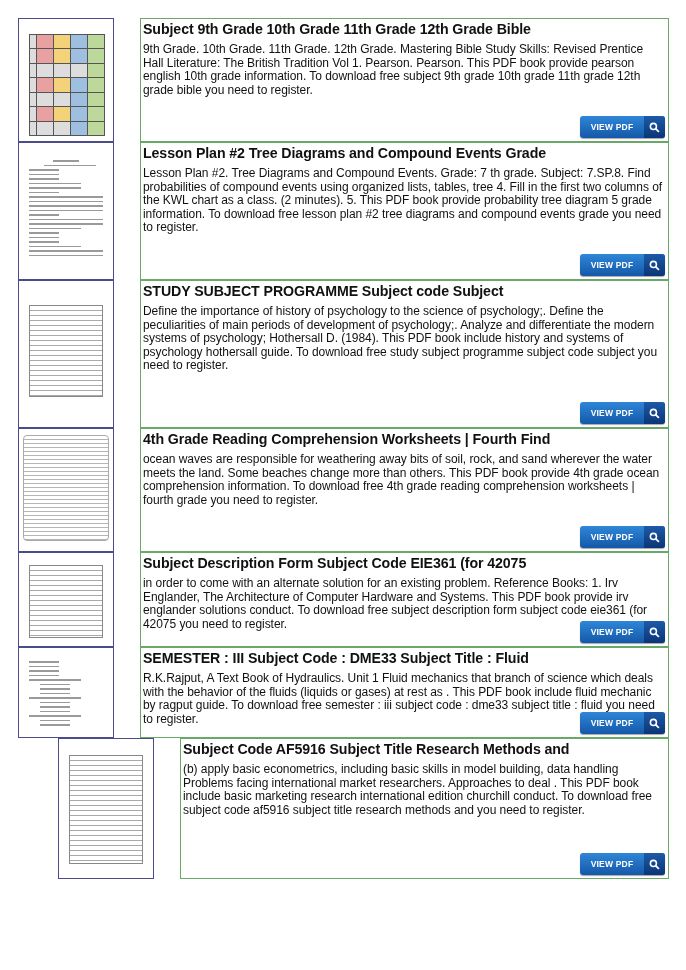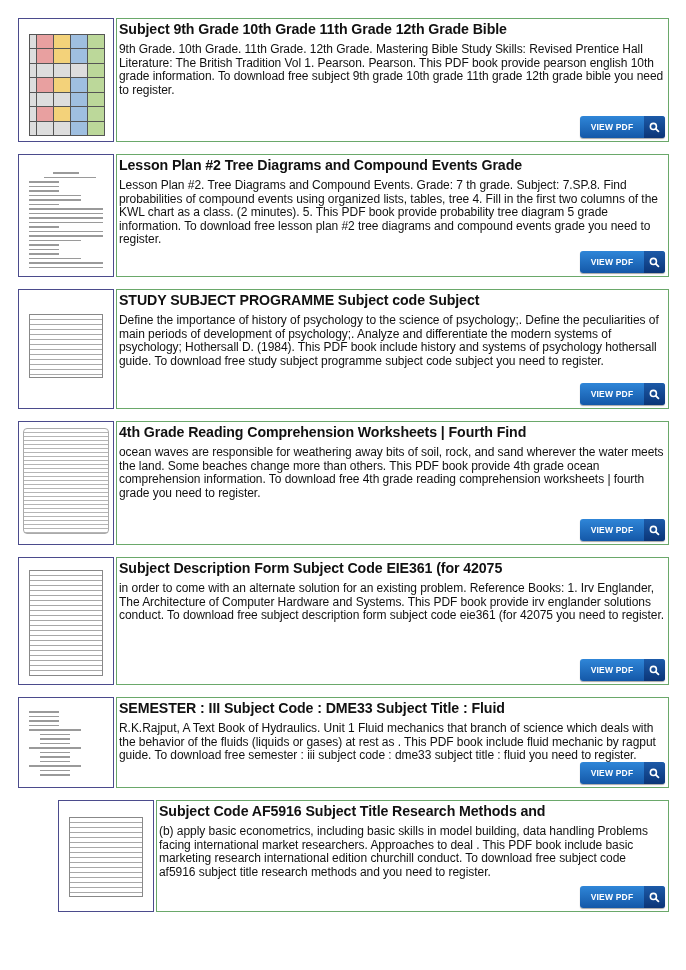--- a/index.html
+++ b/index.html
@@ -1,18 +1,18 @@
 <!DOCTYPE html>
 <html><head>
 <meta charset="utf-8">
 <style>
   html, body { margin:0; padding:0; background:#ffffff; }
   body { width:686px; height:970px; position:relative; font-family:"Liberation Sans", sans-serif; color:#111; }
   .list { position:absolute; left:18px; top:18px; width:651px; }
-  .row { display:flex; margin-bottom:12px; }
+  .row { display:flex; margin-bottom:0;gap:24px; }
   .thumb { width:94px; border:1px solid #4b4b8c; background:#fff; margin-right:2px; position:relative; overflow:hidden; flex:none; }
   .card { flex:1; border:1px solid #6aa86a; background:#fff; position:relative; padding:1px 3px 0 2px; }
   .title { font-weight:bold; font-size:14.2px; line-height:18px; margin:0 0 5px 0; letter-spacing:-0.1px; white-space:nowrap; }
   .desc { font-size:12px; line-height:13.6px; margin:0; letter-spacing:-0.05px; }
   .btn { position:absolute; right:3px; bottom:3px; width:85px; height:22px; border-radius:3px;
          background:linear-gradient(#2f86d8,#1458a8); display:flex; align-items:stretch; overflow:hidden; cursor:pointer;
          box-shadow:0 1px 1px rgba(0,0,0,0.35); }
   .btn-label { flex:1; color:#fff; font-weight:bold; font-size:8.5px; display:flex; align-items:center; justify-content:center; letter-spacing:0.2px;border-radius:8px; }
   .btn-icon { width:21px; background:linear-gradient(#1c5aa8,#0b3577); display:flex; align-items:center; justify-content:center; }
   
@@ -75,21 +75,21 @@
         <span class="btn-icon">
           <svg width="11" height="11" viewBox="0 0 12 12">
               <circle cx="4.8" cy="4.8" r="3.3" stroke="#fff" stroke-width="1.7" fill="none"></circle>
               <line x1="7.2" y1="7.2" x2="10.8" y2="10.8" stroke="#fff" stroke-width="2"></line>
             </svg>
         </span>
       </div>
     </div>
   </div>
 
-  <div class="row" style="height:123px;">
+  <div class="row" style="height:138px;">
     <div class="thumb">
       <div class="doc">
         <div class="ln c"></div>
           <div class="ln m" style="margin-left:20%"></div>
           <div class="ln s"></div>
           <div class="ln s"></div>
           <div class="ln s"></div>
         <div class="ln m"></div>
           <div class="ln m"></div>
           <div class="ln s"></div>
@@ -117,21 +117,21 @@
         <span class="btn-icon">
           <svg width="11" height="11" viewBox="0 0 12 12">
               <circle cx="4.8" cy="4.8" r="3.3" stroke="#fff" stroke-width="1.7" fill="none"></circle>
               <line x1="7.2" y1="7.2" x2="10.8" y2="10.8" stroke="#fff" stroke-width="2"></line>
             </svg>
         </span>
       </div>
     </div>
   </div>
 
-  <div class="row" style="height:120px;">
+  <div class="row" style="height:148px;">
     <div class="thumb">
       <div class="doc" style="top:24px;bottom:30px;border:1px solid #888;background:repeating-linear-gradient(#fff 0 4px,#aaa 4px 5px);"></div>
     </div>
     <div class="card">
       <p class="title">STUDY SUBJECT PROGRAMME Subject code Subject</p>
       <p class="desc">Define the importance of history of psychology to the science of psychology;. Define the peculiarities of main periods of development of psychology;. Analyze and differentiate the modern systems of psychology; Hothersall D. (1984). This PDF book include history and systems of psychology hothersall guide. To download free study subject programme subject code subject you need to register.</p>
       <div class="btn">
         <span class="btn-label">VIEW PDF</span>
         <span class="btn-icon">
           <svg width="11" height="11" viewBox="0 0 12 12">
@@ -155,21 +155,21 @@
         <span class="btn-icon">
           <svg width="11" height="11" viewBox="0 0 12 12">
               <circle cx="4.8" cy="4.8" r="3.3" stroke="#fff" stroke-width="1.7" fill="none"></circle>
               <line x1="7.2" y1="7.2" x2="10.8" y2="10.8" stroke="#fff" stroke-width="2"></line>
             </svg>
         </span>
       </div>
     </div>
   </div>
 
-  <div class="row" style="height:128px;">
+  <div class="row" style="height:95px;">
     <div class="thumb">
       <div class="doc" style="top:12px;bottom:8px;border:1px solid #888;background:repeating-linear-gradient(#fff 0 4px,#a8a8a8 4px 5px);"></div>
     </div>
     <div class="card">
       <p class="title">Subject Description Form Subject Code EIE361 (for 42075</p>
       <p class="desc">in order to come with an alternate solution for an existing problem. Reference Books: 1. Irv Englander, The Architecture of Computer Hardware and Systems. This PDF book provide irv englander solutions conduct. To download free subject description form subject code eie361 (for 42075 you need to register.</p>
       <div class="btn">
         <span class="btn-label">VIEW PDF</span>
         <span class="btn-icon">
           <svg width="11" height="11" viewBox="0 0 12 12">
@@ -209,21 +209,21 @@
         <span class="btn-icon">
           <svg width="11" height="11" viewBox="0 0 12 12">
               <circle cx="4.8" cy="4.8" r="3.3" stroke="#fff" stroke-width="1.7" fill="none"></circle>
               <line x1="7.2" y1="7.2" x2="10.8" y2="10.8" stroke="#fff" stroke-width="2"></line>
             </svg>
         </span>
       </div>
     </div>
   </div>
 
-  <div class="row" style="height:112px;padding-left:40px;">
+  <div class="row" style="height:141px;padding-left:40px;">
     <div class="thumb">
       <div class="doc" style="top:16px;bottom:14px;border:1px solid #888;background:repeating-linear-gradient(#fff 0 4px,#a8a8a8 4px 5px);"></div>
     </div>
     <div class="card">
       <p class="title">Subject Code AF5916 Subject Title Research Methods and</p>
       <p class="desc">(b) apply basic econometrics, including basic skills in model building, data handling Problems facing international market researchers. Approaches to deal . This PDF book include basic marketing research international edition churchill conduct. To download free subject code af5916 subject title research methods and you need to register.</p>
       <div class="btn">
         <span class="btn-label">VIEW PDF</span>
         <span class="btn-icon">
           <svg width="11" height="11" viewBox="0 0 12 12">

